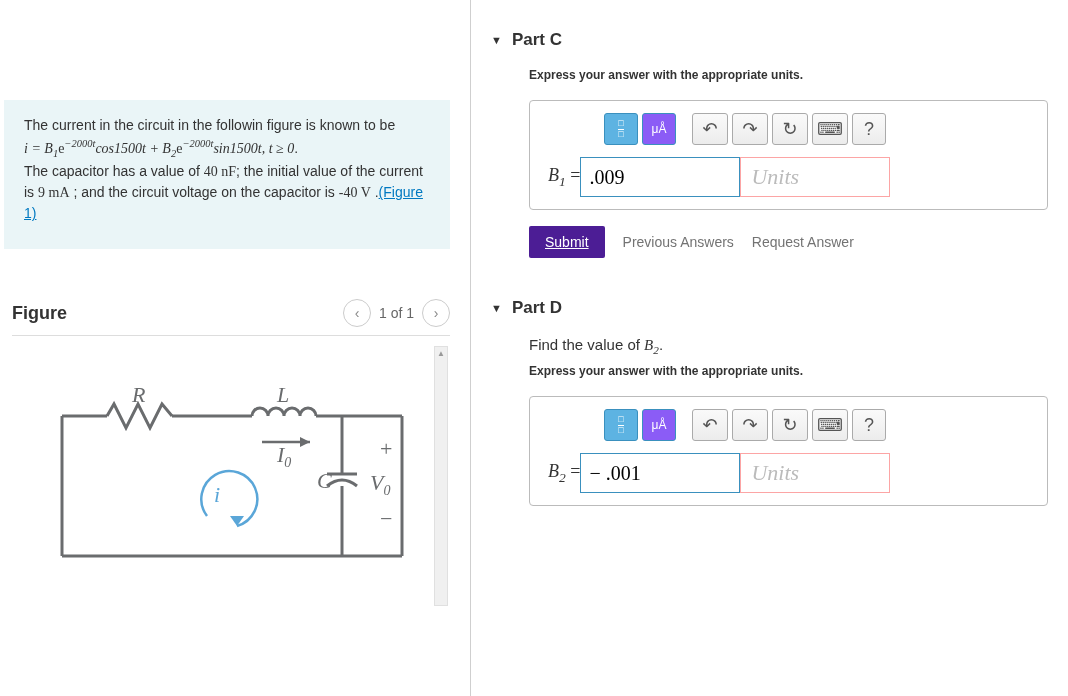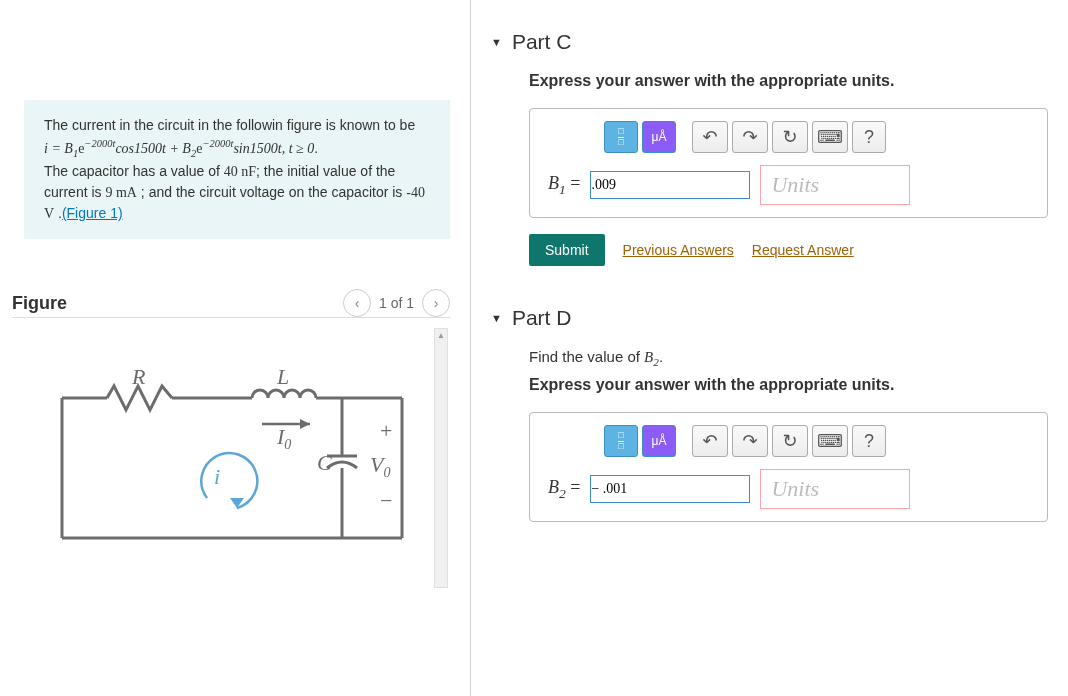--- a/index.html
+++ b/index.html
@@ -1,63 +1,63 @@
 <!DOCTYPE html>
 <html><head>
 <meta charset="utf-8">
 <style>
   * { box-sizing: border-box; margin: 0; padding: 0; }
   body { font-family: "Helvetica Neue", Arial, sans-serif; font-size: 14px; color: #333; background: #fff; width: 1068px; height: 696px; overflow: hidden; }
   .container { display: flex; height: 100%; }
   .left-pane { width: 470px; padding: 0 20px 0 0; position: relative; }
   .right-pane { flex: 1; border-left: 1px solid #cfcfcf; padding: 0 20px 0 20px; overflow: hidden; }
   
-  .problem-box { background: #eaf5f7; padding: 15px 18px 15px 20px; margin: 100px 0 20px 24px; color: #333; line-height: 1.5; }
+  .problem-box { background: #eaf5f7; padding: 15px 18px 25px 20px; margin: 100px 0 20px 4px; color: #333; line-height: 1.5; }
   .problem-box .link { color: #0079c1; text-decoration: underline; cursor: pointer; }
   .math { font-family: "Times New Roman", serif; font-style: italic; }
   .mathup { font-family: "Times New Roman", serif; font-style: normal; }
   sub { font-size: 0.75em; }
   sup { font-size: 0.75em; }
   
   .figure-section { margin: 50px 0 0 12px; }
-  .figure-header { display: flex; justify-content: space-between; align-items: center; padding-bottom: 0; border-bottom: 1px solid #ddd; margin-bottom: 10px; }
+  .figure-header { display: flex; justify-content: space-between; align-items: center; padding-bottom: 8px; border-bottom: 1px solid #ddd; margin-bottom: 10px; }
   .figure-title { font-size: 18px; font-weight: bold; color: #333; }
   .figure-nav { display: flex; align-items: center; gap: 8px; color: #666; font-size: 14px; }
   .nav-btn { width: 28px; height: 28px; border: 1px solid #ccc; border-radius: 50%; background: #fff; display: inline-flex; align-items: center; justify-content: center; font-size: 14px; color: #888; cursor: pointer; }
   
   .figure-body { position: relative; height: 260px; padding-right: 18px;}
   .figure-scroll { position: absolute; right: 2px; top: 0; bottom: 0; width: 14px; background: #f0f0f0; border: 1px solid #e0e0e0; }
   .figure-scroll .up, .figure-scroll .down { height: 14px; text-align: center; font-size: 8px; color: #999; line-height: 14px; cursor: pointer; }
   
   .circuit-svg { margin-top: 40px; margin-left: 30px; }
   
   .part { margin-top: 30px; }
   .part-header { display: flex; align-items: center; gap: 10px; margin-bottom: 18px; cursor: pointer; }
   .part-header .caret { font-size: 11px; color: #333; }
-  .part-title { font-weight: normal; font-size: 21px; }
+  .part-title { font-weight: bold; font-size: 17px; }
   .part-body { padding-left: 38px; }
   .prompt { margin-bottom: 8px; font-size: 15px; }
-  .instruct { font-weight: bold; font-size: 16px; margin-bottom: 18px; }
+  .instruct { font-weight: bold; font-size: 12px; margin-bottom: 18px; }
   
   .answer-panel { border: 1px solid #bbb; border-radius: 4px; padding: 12px 14px; background: #fff; margin-bottom: 16px; }
   .toolbar { display: flex; align-items: center; gap: 4px; margin-bottom: 12px; margin-left: 60px; }
   .tool { width: 34px; height: 32px; border: 1px solid #aaa; border-radius: 3px; background: linear-gradient(#fafafa,#ececec); display: inline-flex; align-items: center; justify-content: center; font-size: 15px; color: #555; cursor: pointer; }
   .tool.blue { background: #8b5cf6; border-color: #3a90be; color: #fff; font-size: 12px; }
   .tool.fraction { background: #5db3e2; border-color: #3a90be; color: #fff; font-size: 9px; flex-direction: column; line-height: 1.1; }
   .tool.wide { width: 36px; font-size: 18px; }
   .tool.q { font-size: 18px; }
   
-  .answer-row { display: flex; align-items: center; gap: 10px; }
+  .answer-row { display: flex; align-items: center; }
   .answer-label { font-family: "Times New Roman", serif; font-style: italic; font-size: 18px; margin-left: 4px; }
-  .answer-input { border: 1px solid #3a90be; height: 28px; width: 160px; font-family: "Times New Roman", serif; font-size: 14px; padding: 0 0; outline: none; }
+  .answer-input { border: 1px solid #3a90be; height: 40px; width: 160px; font-family: "Times New Roman", serif; font-size: 20px; padding: 0 8px; outline: none; }
   .units-input { border: 1px solid #fca5a5; height: 40px; width: 150px; font-family: "Times New Roman", serif; font-size: 22px; font-style: italic; padding: 0 10px; color: #bbb; display: flex; align-items: center; background: #fff; cursor: text; }
   
   .actions { display: flex; align-items: center; gap: 18px; }
-  .submit-btn { background: #0f766e; color: #fff; border: none; padding: 8px 16px; font-size: 14px; border-radius: 2px; cursor: pointer; }
-  .action-link { color: #a16207; text-decoration: underline; font-size: 14px; cursor: pointer; }
+  .submit-btn { background: #4c1d95; color: #fff; border: none; padding: 8px 16px; font-size: 14px; border-radius: 2px; cursor: pointer; text-decoration: underline; }
+  .action-link { color: #737373; font-size: 14px; cursor: pointer; }
 </style>
 </head>
 <body>
 
 <div class="container">
 
   <div class="left-pane">
     <div class="problem-box">
       <span>The current in the circuit in the followin figure is known to be</span><br>
       <span class="math">

